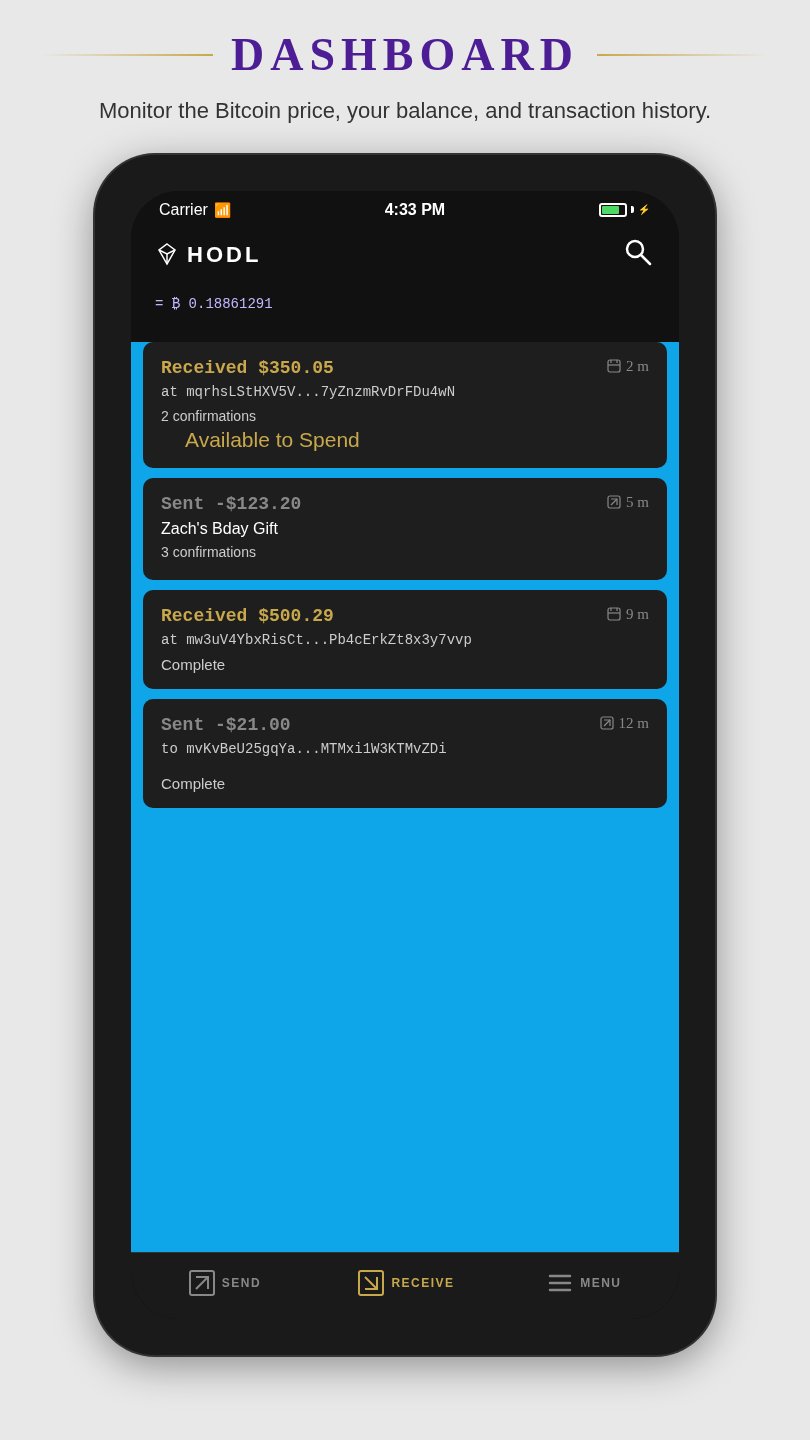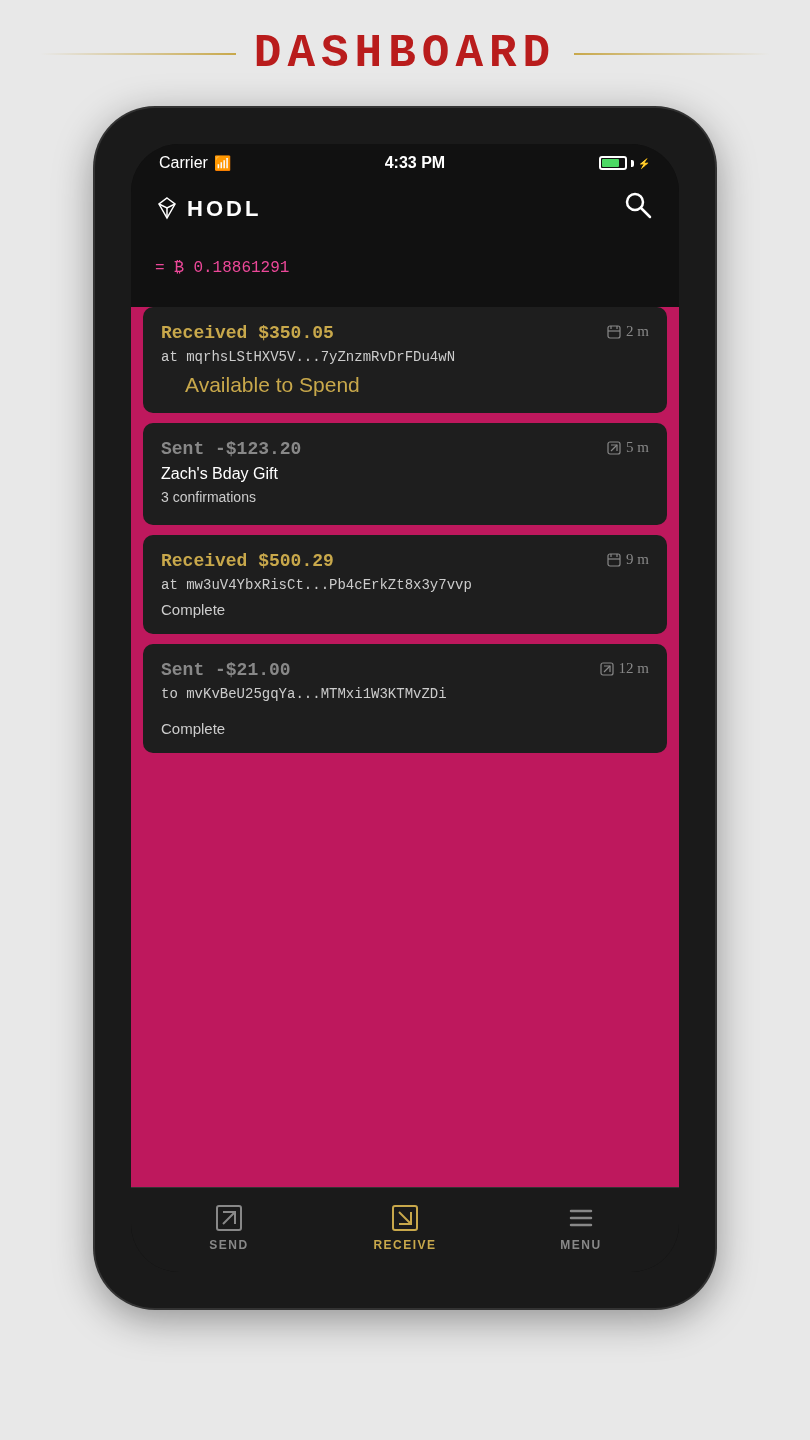--- a/index.html
+++ b/index.html
@@ -45,22 +45,22 @@
       height: 2px;
       background: linear-gradient(to right, #c8a84b, transparent);
       max-width: 220px;
       margin-right: 40px;
     }
 
     .page-title {
       font-size: 46px;
       font-weight: 900;
       letter-spacing: 6px;
-      color: #b91c1c;
-      font-family: Liberation Mono, monospace;
+      color: #4c1d95;
+      font-family: Liberation Serif, serif;
     }
 
     .page-subtitle {
       font-size: 22px;
       color: #333;
       text-align: center;
       line-height: 1.45;
       margin-top: 14px;
       padding: 0 80px;
       font-weight: 400;
@@ -199,30 +199,30 @@
     }
 
     .balance-amount {
       font-size: 42px;
       font-weight: 700;
       color: #fff;
       font-family: 'Courier New', monospace;
     }
 
     .balance-btc {
-      font-size: 16px;
-      color: #ec4899;
-      margin-top: 12px;
+      font-size: 14px;
+      color: #c4b5fd;
+      margin-top: 2px;
       font-family: 'Courier New', monospace;
     }
 
     
     .transactions-list {
       flex: 1;
-      background: #be185d;
+      background: #0ea5e9;
       overflow-y: auto;
       padding: 0 12px;
     }
 
     .tx-card {
       background: #1e1e1e;
       border-radius: 10px;
       padding: 16px 18px;
       margin-bottom: 10px;
     }
@@ -295,21 +295,20 @@
       border-top: 1px solid #333;
       display: flex;
       justify-content: space-around;
       align-items: center;
       padding: 14px 10px 20px 10px;
       flex-shrink: 0;
     }
 
     .nav-item {
       display: flex;
-      flex-direction: column;
       align-items: center;
       gap: 4px;
       cursor: pointer;
       min-width: 80px;
     }
 
     .nav-icon {
       width: 32px;
       height: 32px;
     }
@@ -332,20 +331,21 @@
   </style>
 </head>
 <body>
 
 <div class="page-header">
   <div class="header-line-container">
     <div class="header-line"></div>
     <h1 class="page-title">DASHBOARD</h1>
     <div class="header-line-right"></div>
   </div>
+  <p class="page-subtitle">Monitor the Bitcoin price, your balance, and transaction history.</p>
 </div>
 
 <div class="phone-wrapper">
   <div class="phone-inner">
 
     <div class="status-bar">
       <div class="status-carrier">
         <span>Carrier</span>
         <span class="wifi-icon">📶</span>
       </div>
@@ -389,20 +389,21 @@
             <svg width="14" height="14" viewBox="0 0 14 14">
               <rect x="1" y="1" width="12" height="12" rx="2" stroke="#888" stroke-width="1.2" fill="none"></rect>
               <polyline points="4,1 4,4" stroke="#888" stroke-width="1.2"></polyline>
               <polyline points="10,1 10,4" stroke="#888" stroke-width="1.2"></polyline>
               <line x1="1" y1="6" x2="13" y2="6" stroke="#888" stroke-width="1.2"></line>
             </svg>
             <span>2 m</span>
           </span>
         </div>
         <div class="tx-address">at mqrhsLStHXV5V...7yZnzmRvDrFDu4wN</div>
+        <div class="tx-confirmations">2 confirmations</div>
         <div class="tx-status-available">Available to Spend</div>
       </div>
 
       <div class="tx-card">
         <div class="tx-header">
           <span class="tx-amount-sent">Sent -$123.20</span>
           <span class="tx-time">
             <svg width="14" height="14" viewBox="0 0 14 14">
               <rect x="1" y="1" width="12" height="12" rx="2" stroke="#888" stroke-width="1.2" fill="none"></rect>
               <line x1="10" y1="4" x2="4" y2="10" stroke="#888" stroke-width="1.2"></line>

